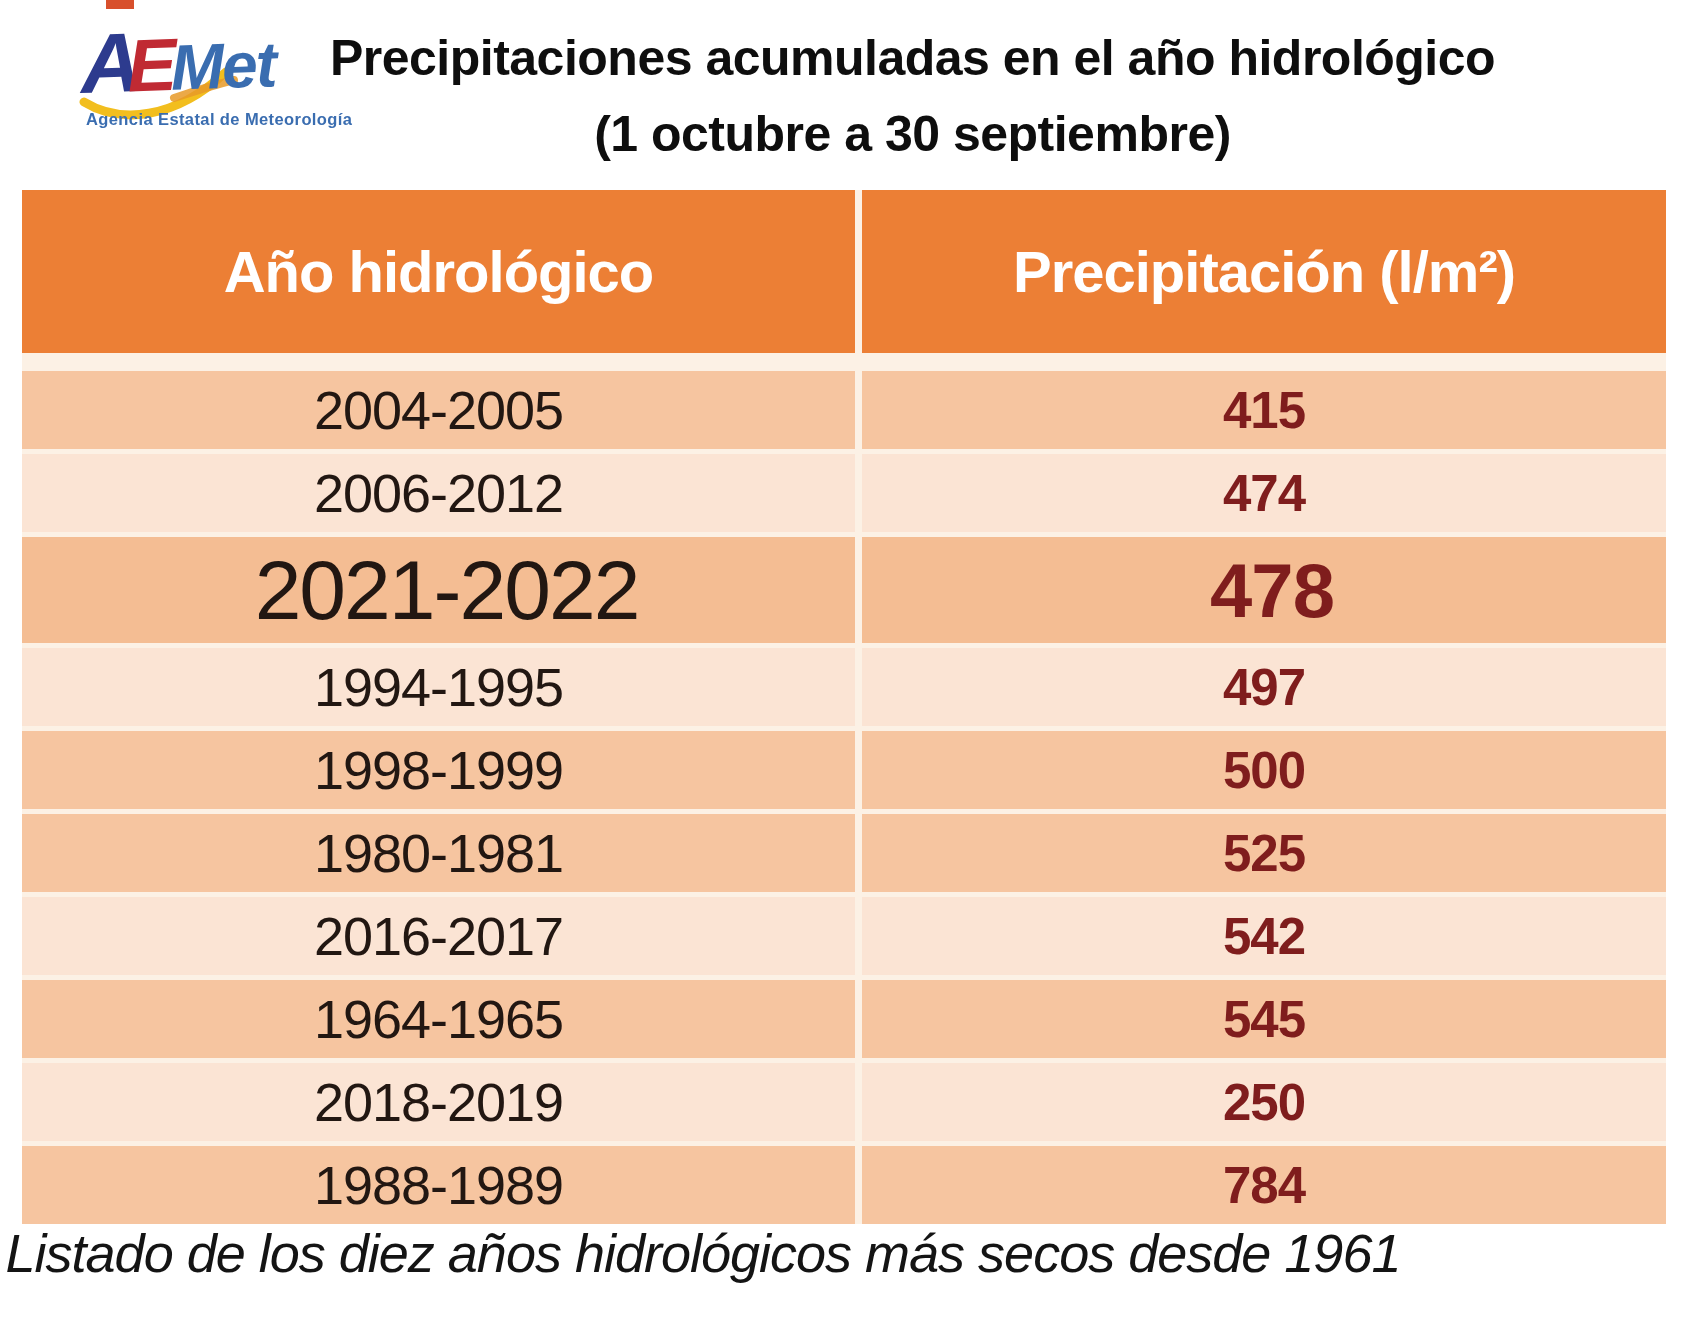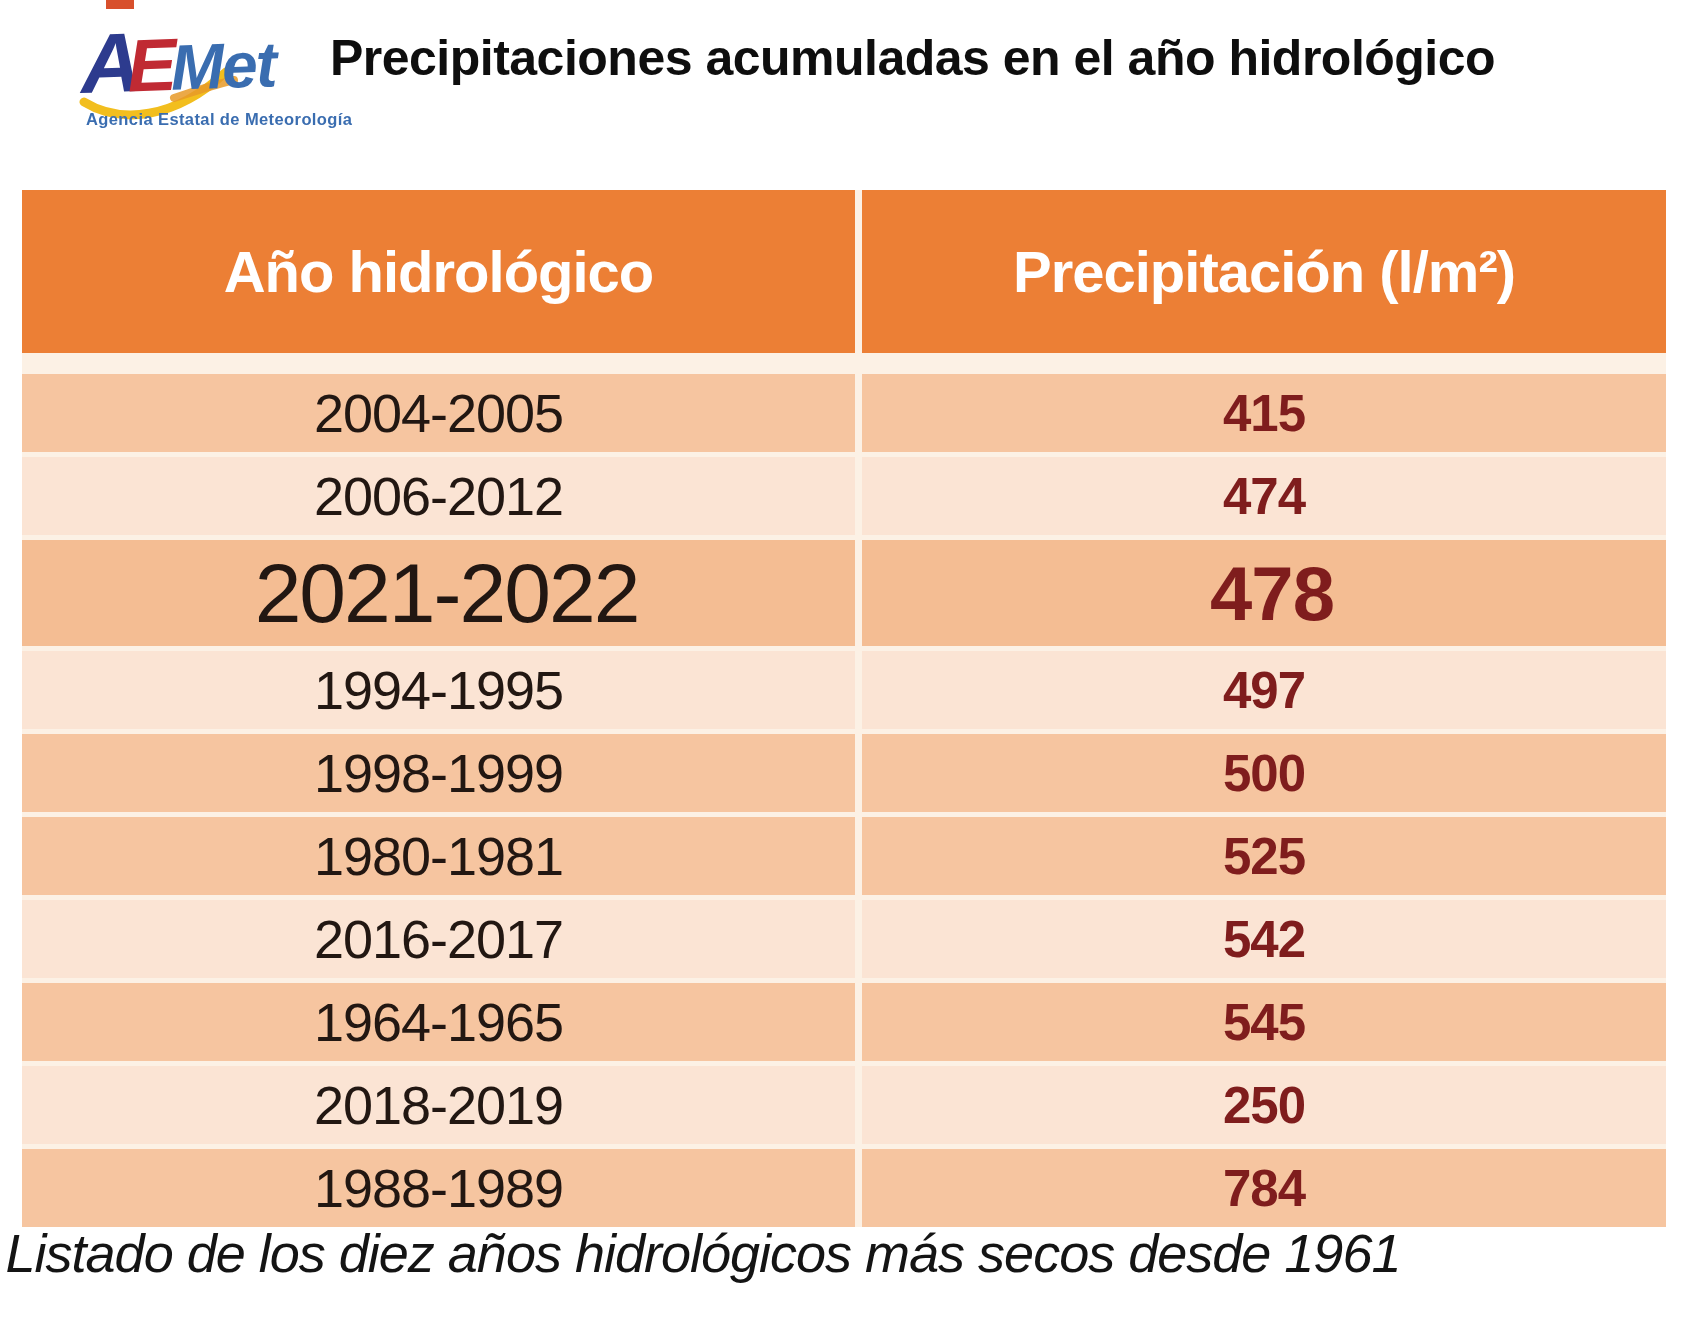--- a/index.html
+++ b/index.html
@@ -40,34 +40,34 @@
     position: absolute; left: 305px; top: 20px; width: 1215px;
     text-align: center; color: #0e0e0e;
     font-weight: bold; font-size: 50px; line-height: 1.52;
     letter-spacing: -0.5px;
   }
 
   
   .table {
     position: absolute; left: 22px; top: 190px; width: 1644px;
     background: var(--gap-cream, #fcf1e5);
-    display: flex; flex-direction: column; gap: 21px;
+    display: flex; flex-direction: column; gap: 10px;
   }
   .t-header, .t-row {
     display: grid;
     grid-template-columns: 833px 1fr;
     column-gap: 7px;
   }
   .t-header { height: 163px; }
   .t-header .th {
     background: var(--header-orange, #ec7f35);
     color: #ffffff; font-weight: bold; font-size: 58px; letter-spacing: -1px;
     display: flex; align-items: center; justify-content: center;
   }
-  .t-body { display: flex; flex-direction: column; gap: 5px; }
+  .t-body { display: flex; flex-direction: column; gap: 5px; margin-top: 8px; }
   .t-row { height: 78px; }
   .t-row .cell {
     display: flex; align-items: center; justify-content: center;
     font-size: 54px; color: var(--text-dark, #221712); letter-spacing: -1px;
   }
   .t-row .cell.value { font-weight: bold; font-size: 51px; color: #7f1d1d; }
   .t-row.band-medium .cell { background: var(--row-medium, #f6c5a0); }
   .t-row.band-light  .cell { background: var(--row-light, #fbe4d4); }
   .t-row.highlight { height: 106px; }
   .t-row.highlight .cell { background: var(--row-highlight, #f4bd93); padding-left: 16px; }
@@ -94,20 +94,21 @@
       <path d="M96 48 C 120 40, 140 34, 156 30" fill="none" stroke="#e89a28" stroke-width="8" stroke-linecap="round" opacity="0.85"></path>
     </svg>
     <div class="logo-word">
       <span class="la">A</span><span class="le">E</span><span class="lmet">Met</span>
     </div>
     <div class="tagline">Agencia Estatal de Meteorología</div>
   </div>
 
   <div class="title">
     <div>Precipitaciones acumuladas en el año hidrológico</div>
+    <div>(1 octubre a 30 septiembre)</div>
   </div>
 
   <div class="table">
     <div class="t-header">
       <div class="th">Año hidrológico</div>
       <div class="th">Precipitación (l/m²)</div>
     </div>
     <div class="t-body">
   <div class="t-row band-medium">
     <div class="cell year">2004-2005</div>

